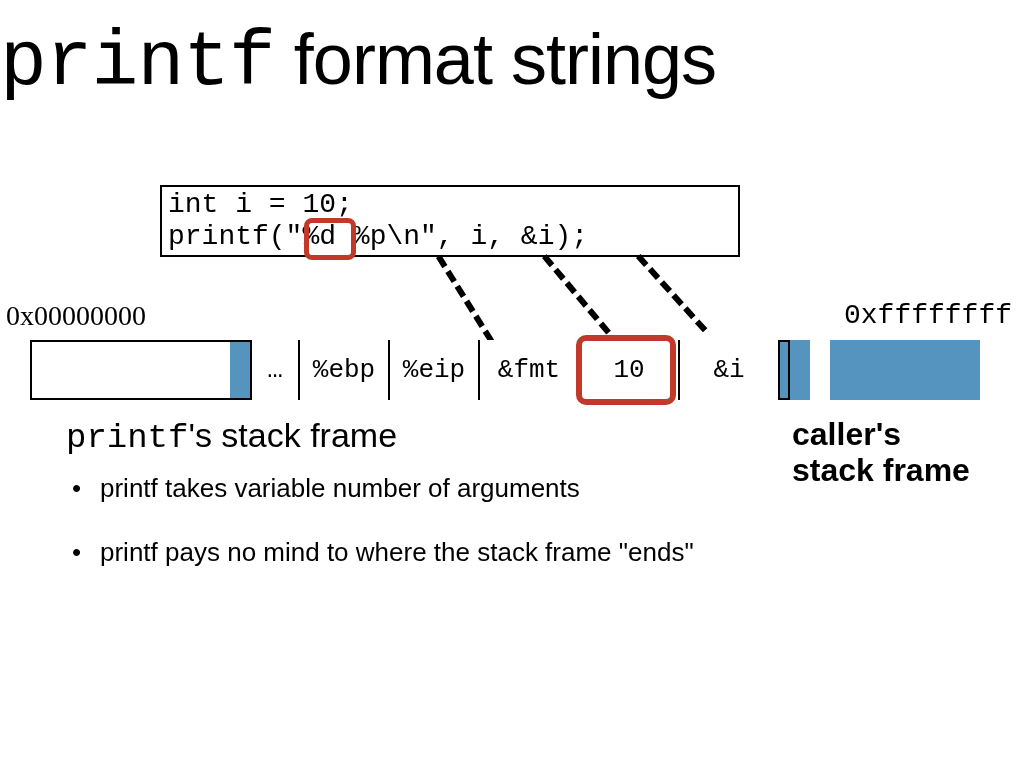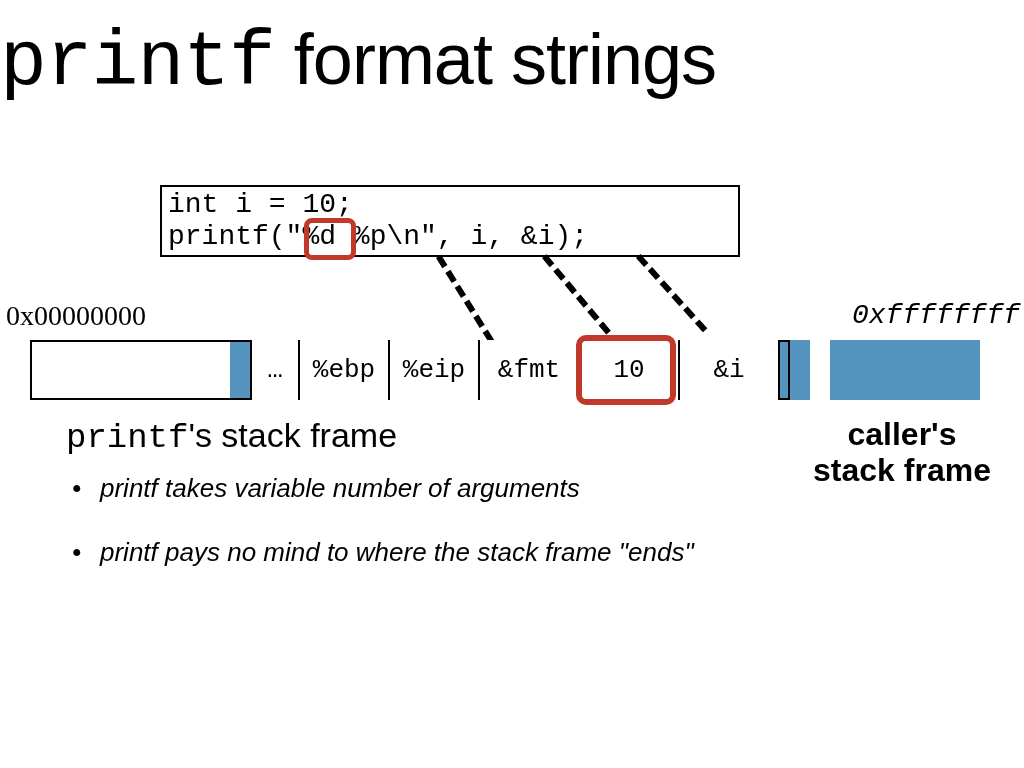--- a/index.html
+++ b/index.html
@@ -52,21 +52,21 @@
   }
 
   
   .addr-left, .addr-right {
     position: absolute;
     top: 300px;
     font-family: "Courier New", Courier, monospace;
     font-size: 28px;
   }
   .addr-left { left: 6px; font-family: Liberation Serif, serif; }
-  .addr-right { right: 4px; font-style: italic; }
+  .addr-right { right: 12px; }
 
   
   .strip-wrap {
     position: absolute;
     left: 30px;
     top: 340px;
     width: 960px;
     height: 60px;
   }
   .bg-blue-left {
@@ -138,37 +138,36 @@
   }
   .printf-frame-label .mono {
     font-family: "Courier New", Courier, monospace;
   }
   .caller-frame-label {
     position: absolute;
     left: 792px; top: 416px;
     width: 220px;
     font-size: 32px;
     font-weight: 700;
-    text-align: center;
+    text-align: left;
     line-height: 36px;
   }
 
   
   .bullets {
     position: absolute;
     left: 70px; top: 470px;
     right: 30px;
     font-size: 26px;
     line-height: 36px;
   }
   .bullets .item {
     position: relative;
     padding-left: 30px;
     margin-bottom: 28px;
-    font-style: italic;
   }
   .bullets .item::before {
     content: "•";
     position: absolute;
     left: 2px; top: 0;
     font-size: 26px;
   }
 </style>
 </head>
 <body>

